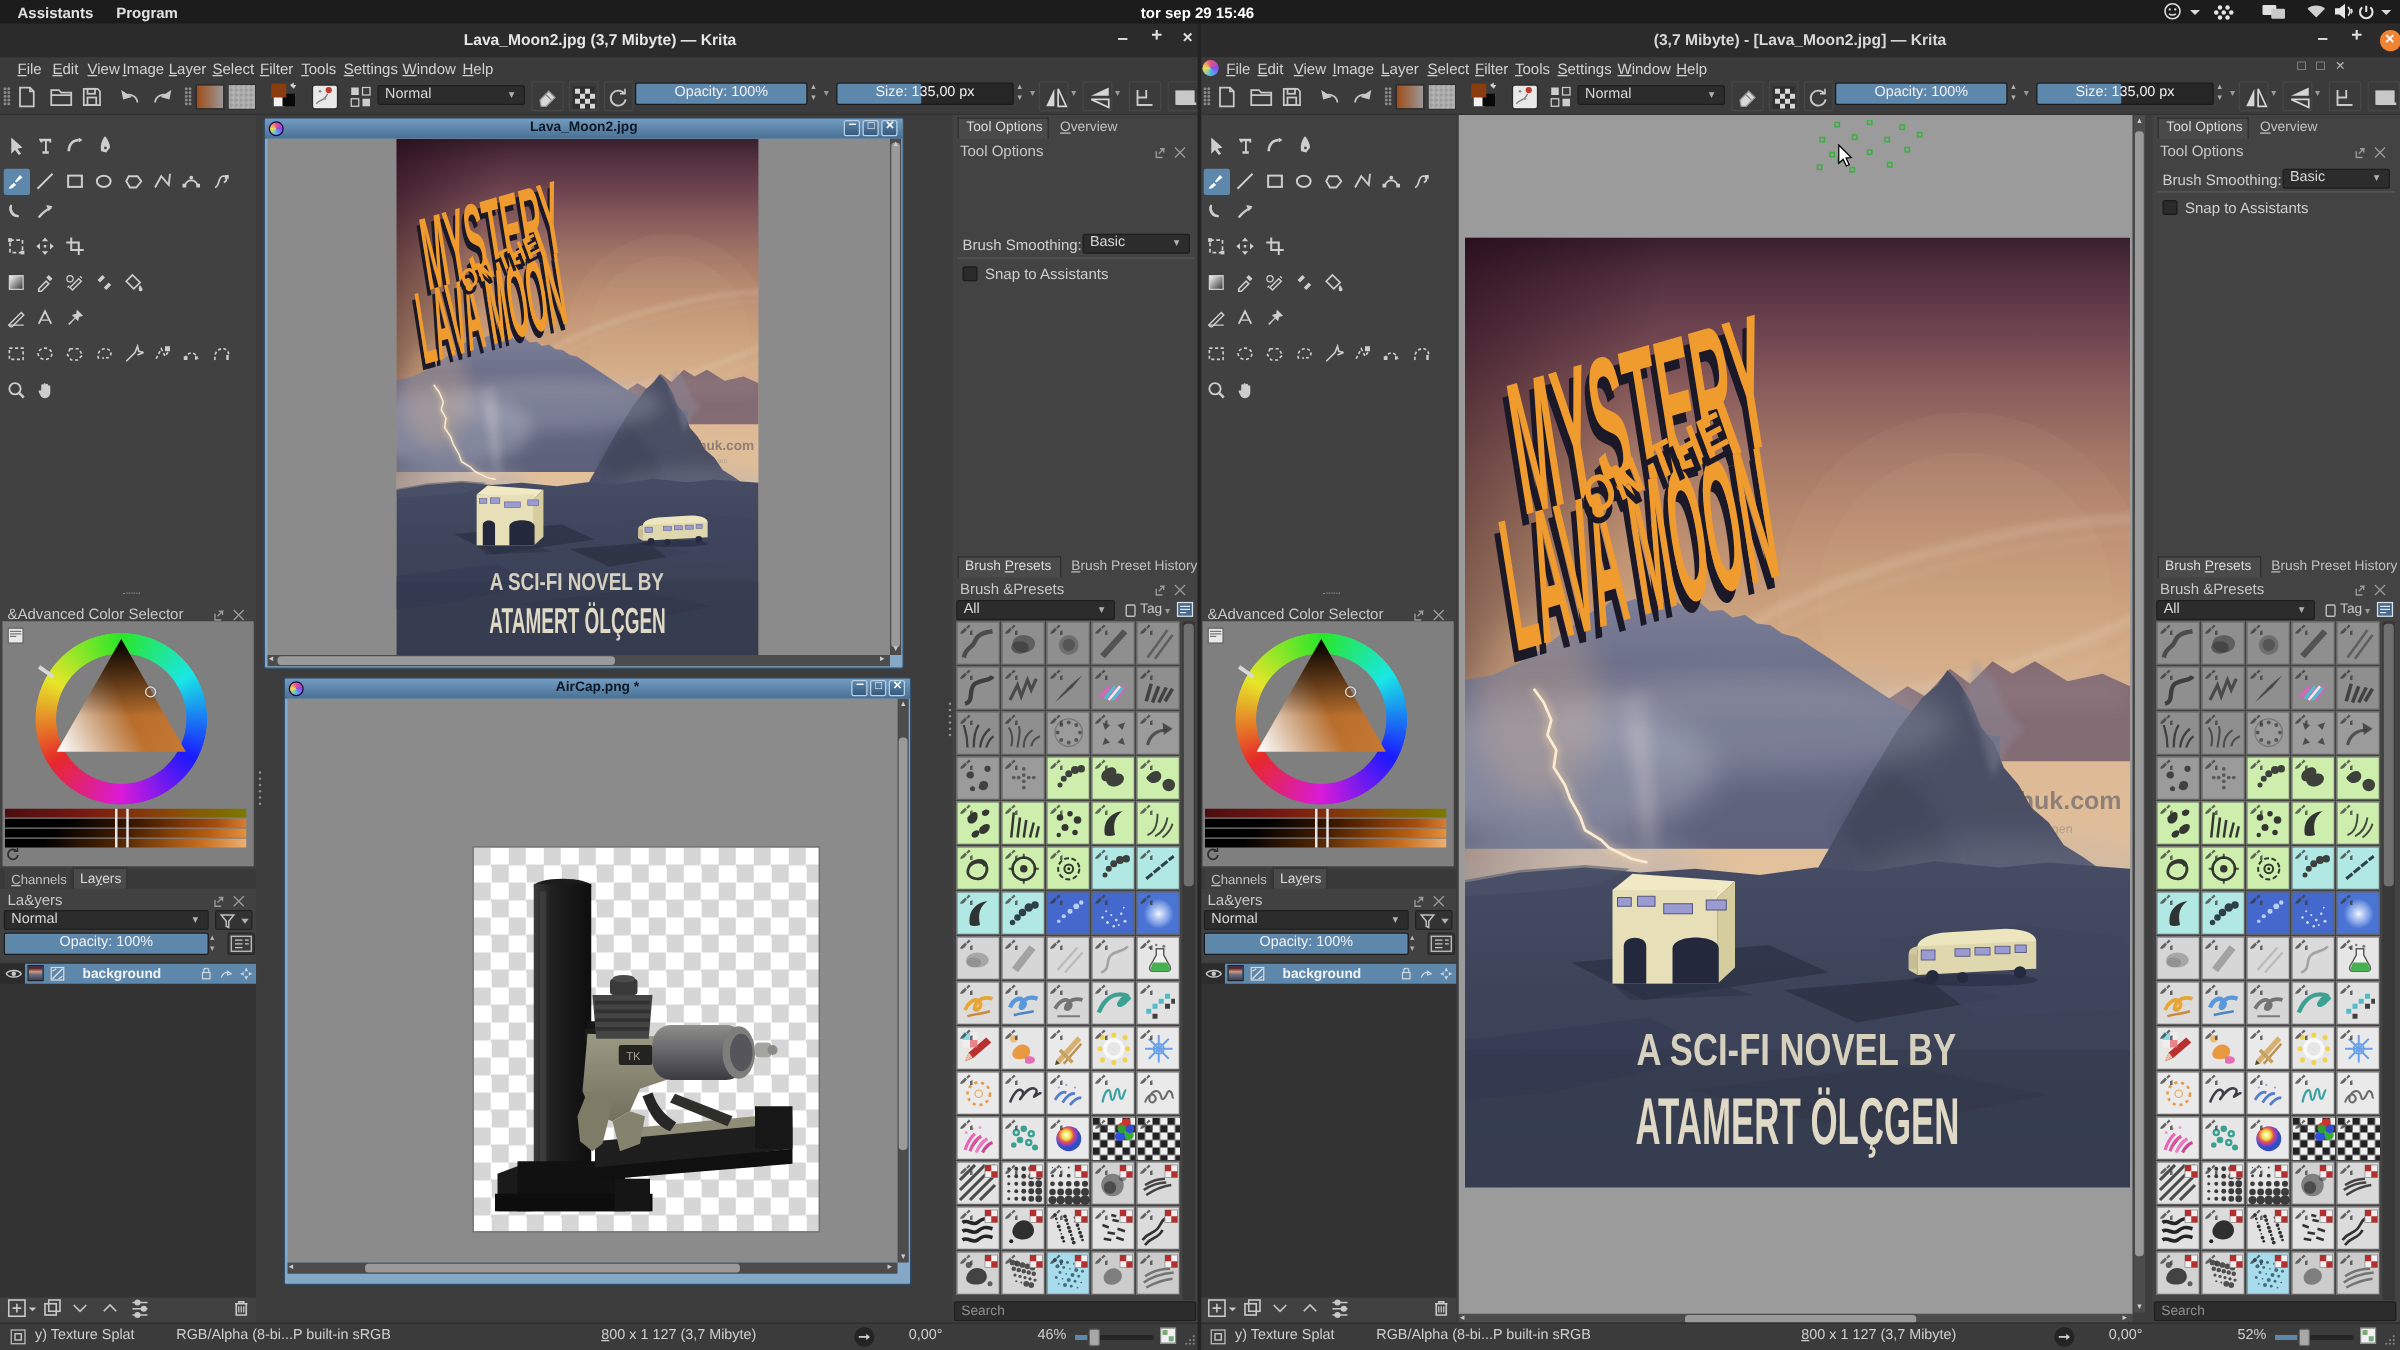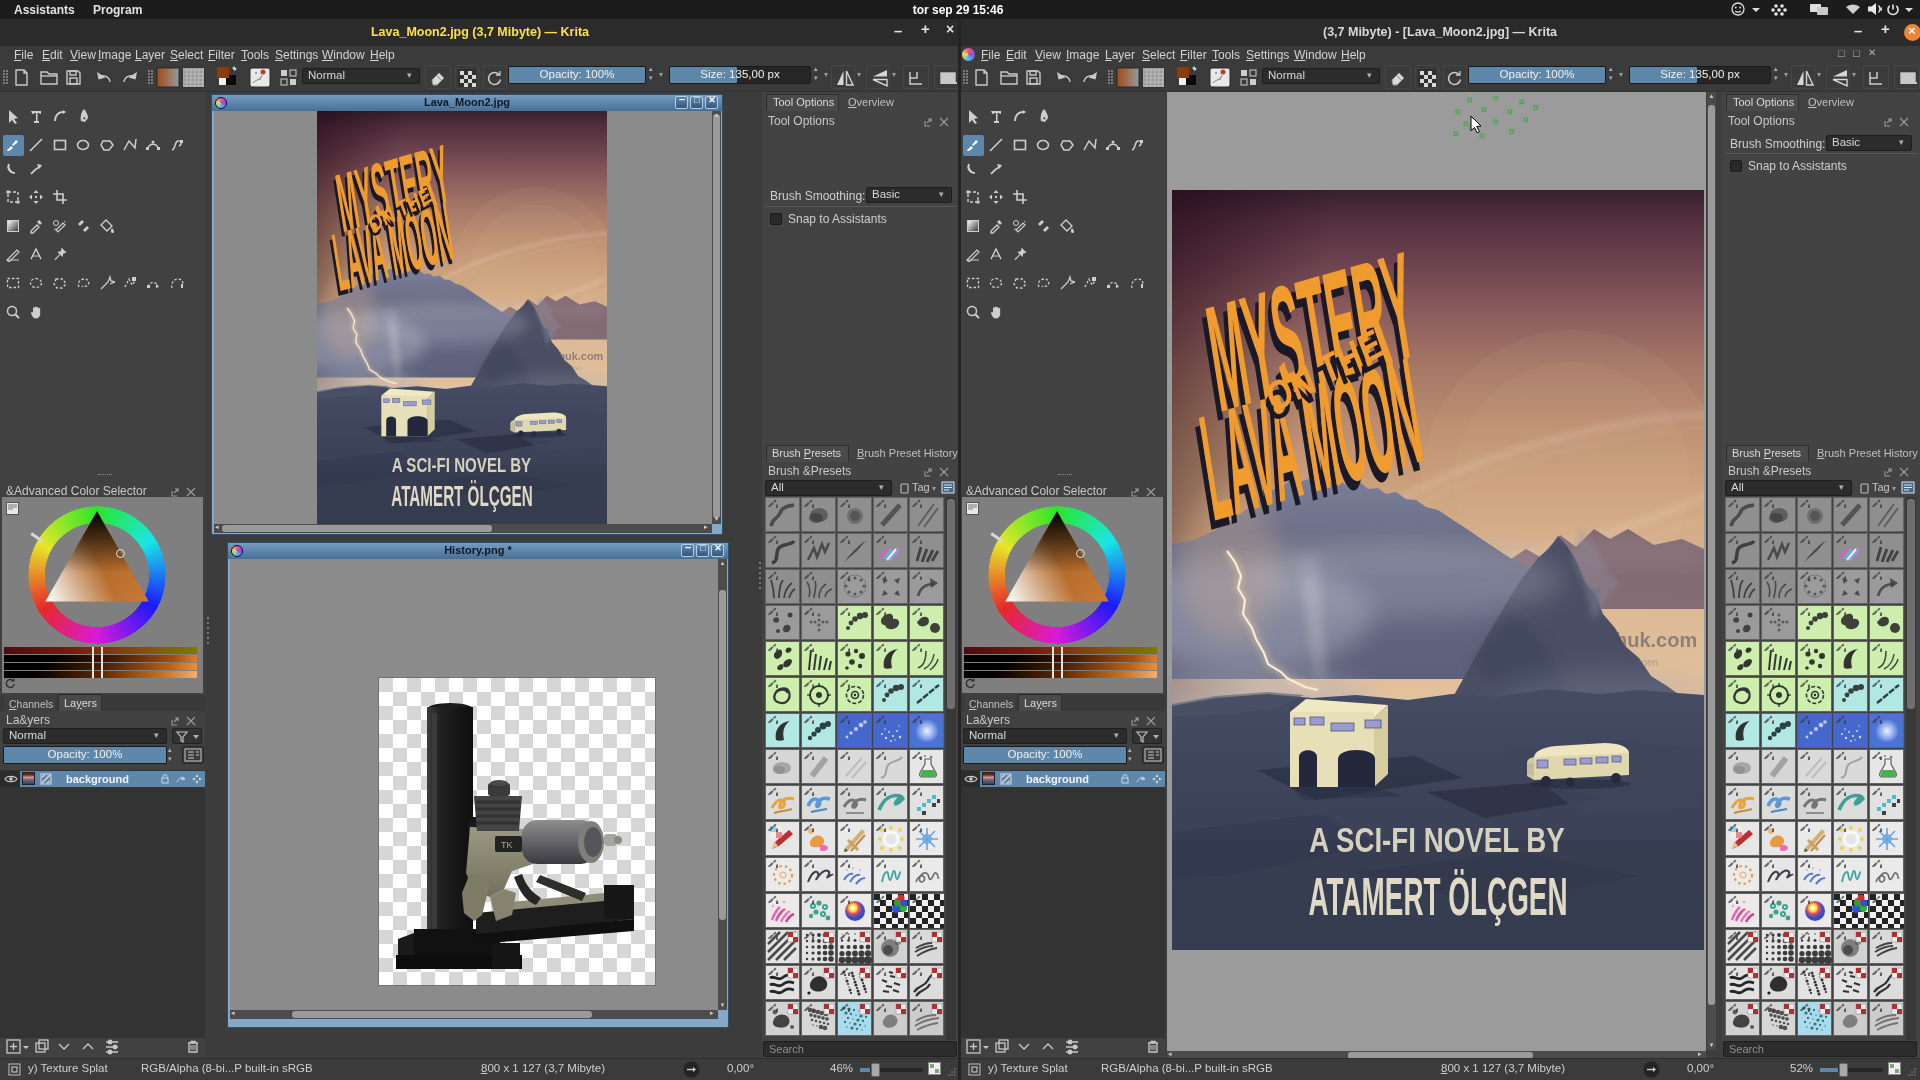--- a/index.html
+++ b/index.html
@@ -37,21 +37,21 @@
           <stop offset="1" stop-color="#3050c0"></stop>
         </radialGradient>
 <pattern id="chk" width="12" height="12" patternUnits="userSpaceOnUse">
           <rect width="12" height="12" fill="#f0f0f0"></rect>
           <rect width="6" height="6" fill="#222222"></rect>
           <rect x="6" y="6" width="6" height="6" fill="#222222"></rect>
         </pattern>
 </defs>
     </svg>
 <div class="ab" style="left:0px;top:19px;width:960px;height:27px;background:#2b2b2b"></div>
-<div class="txt" style="left:480px;top:25px;font-size:12.5px;color:#fde047;font-weight:700;transform:translateX(-50%);white-space:nowrap;">Lava_Moon2.jpg (3,7 Mibyte) — Krita</div>
+<div class="txt" style="left:480px;top:25px;font-size:12.5px;color:#e5e5e5;font-weight:700;transform:translateX(-50%);white-space:nowrap;">Lava_Moon2.jpg (3,7 Mibyte) — Krita</div>
 <div class="txt" style="left:894px;top:22px;font-size:15px;color:#e0e0e0;font-weight:700;">–</div>
 <div class="txt" style="left:921px;top:20px;font-size:15px;color:#e0e0e0;font-weight:700;">+</div>
 <div class="txt" style="left:946px;top:21px;font-size:14px;color:#e0e0e0;font-weight:700;">×</div>
 <div class="ab" style="left:0px;top:46px;width:960px;height:17px;background:#3b3b3b"></div>
 <div class="txt" style="left:14px;top:48px;font-size:12px;color:#d2d2d2;font-weight:400;"><span style="text-decoration:underline">F</span>ile</div>
 <div class="txt" style="left:42px;top:48px;font-size:12px;color:#d2d2d2;font-weight:400;"><span style="text-decoration:underline">E</span>dit</div>
 <div class="txt" style="left:70px;top:48px;font-size:12px;color:#d2d2d2;font-weight:400;"><span style="text-decoration:underline">V</span>iew</div>
 <div class="txt" style="left:98px;top:48px;font-size:12px;color:#d2d2d2;font-weight:400;"><span style="text-decoration:underline">I</span>mage</div>
 <div class="txt" style="left:135px;top:48px;font-size:12px;color:#d2d2d2;font-weight:400;"><span style="text-decoration:underline">L</span>ayer</div>
 <div class="txt" style="left:170px;top:48px;font-size:12px;color:#d2d2d2;font-weight:400;"><span style="text-decoration:underline">S</span>elect</div>
@@ -647,21 +647,21 @@
 <div class="ab" style="left:713px;top:114px;width:7px;height:404px;background:#9a9a9a;border-radius:3px"></div>
 <div class="txt" style="left:716.5px;top:111px;font-size:7px;color:#cccccc;font-weight:400;transform:translateX(-50%);white-space:nowrap;">▴</div>
 <div class="txt" style="left:716.5px;top:515px;font-size:7px;color:#cccccc;font-weight:400;transform:translateX(-50%);white-space:nowrap;">▾</div>
 <div class="ab" style="left:214px;top:524px;width:498px;height:9px;background:#4c4c4c"></div>
 <div class="ab" style="left:222px;top:525px;width:270px;height:7px;background:#9a9a9a;border-radius:3px"></div>
 <div class="txt" style="left:215px;top:523px;font-size:7px;color:#cccccc;font-weight:400;">◂</div>
 <div class="txt" style="left:704px;top:523px;font-size:7px;color:#cccccc;font-weight:400;">▸</div>
 <div class="ab" style="left:227px;top:542px;width:502px;height:486px;background:#85a8c6;border:1px solid #2f4f6c;border-radius:2px"></div>
 <div class="ab" style="left:228px;top:543px;width:500px;height:16px;background:linear-gradient(180deg,#749cc0,#486f94)"></div>
 <div class="ab" style="left:231px;top:545px;width:12px;height:12px;border-radius:50%;background:conic-gradient(#e94f8a,#8a4fe9,#4fb7e9,#e9e24f,#e94f8a);border:1px solid #204"></div>
-<div class="txt" style="left:478.0px;top:544px;font-size:11px;color:#0d1826;font-weight:700;transform:translateX(-50%);white-space:nowrap;">History.png *</div>
+<div class="txt" style="left:478.0px;top:544px;font-size:11px;color:#0d1826;font-weight:700;transform:translateX(-50%);white-space:nowrap;">AirCap.png *</div>
 <div class="ab" style="left:681px;top:544px;width:13px;height:13px;background:linear-gradient(180deg,#5c87ad,#35597c);border:1px solid #b8cfe2;border-radius:2px"></div>
 <div class="txt" style="left:688px;top:541px;font-size:11px;color:#ffffff;font-weight:700;transform:translateX(-50%);white-space:nowrap;">–</div>
 <div class="ab" style="left:696px;top:544px;width:13px;height:13px;background:linear-gradient(180deg,#5c87ad,#35597c);border:1px solid #b8cfe2;border-radius:2px"></div>
 <div class="txt" style="left:703px;top:543px;font-size:9px;color:#ffffff;font-weight:700;transform:translateX(-50%);white-space:nowrap;">□</div>
 <div class="ab" style="left:711px;top:544px;width:13px;height:13px;background:linear-gradient(180deg,#5c87ad,#35597c);border:1px solid #b8cfe2;border-radius:2px"></div>
 <div class="txt" style="left:718px;top:543px;font-size:9px;color:#ffffff;font-weight:700;transform:translateX(-50%);white-space:nowrap;">✕</div>
 <div class="ab" style="left:230px;top:559px;width:488px;height:451px;background:#8b8b8b;overflow:hidden"></div>
 <div class="ab" style="left:378px;top:677px;width:278px;height:309px;border:1px solid #707070;background:repeating-conic-gradient(#ffffff 0 25%, #d6d6d6 0 50%);background-size:28px 28px"></div>
 <div class="ab" style="left:378px;top:677px;width:278px;height:309px">
       <svg width="278" height="309" viewBox="0 0 278 309">

